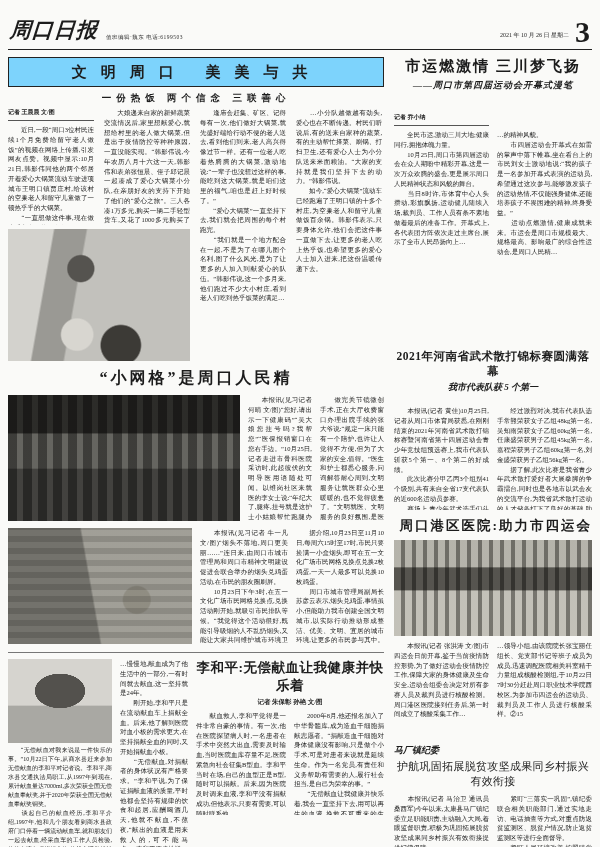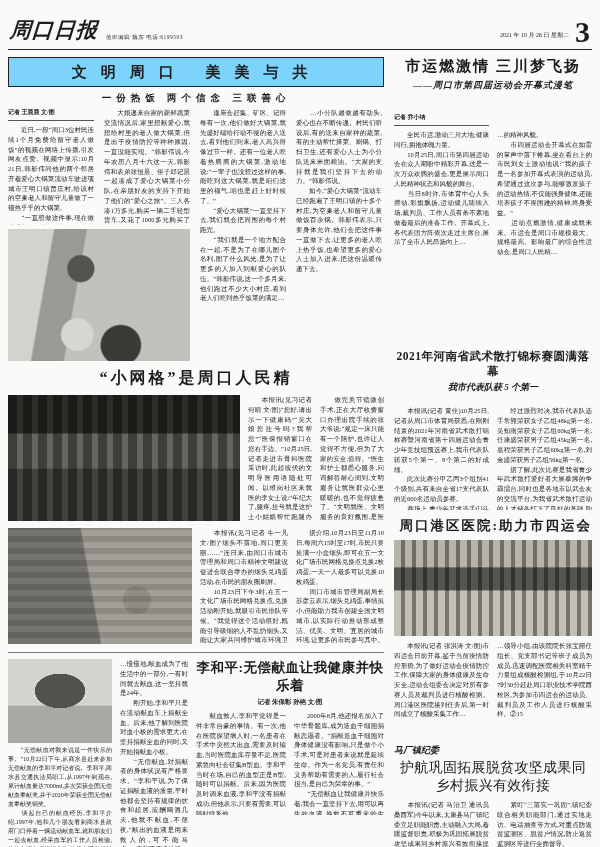--- a/index.html
+++ b/index.html
@@ -69,21 +69,21 @@
   
   .r-head { font-size:15px; letter-spacing:2px; margin-bottom:3px; }
   .r-sub { text-align:center; font-size:9px; font-style:italic; font-weight:700;
            letter-spacing:1px; margin-bottom:21px; }
   .r-byline { font-size:6px; font-weight:700; padding-bottom:3px; border-bottom:.8px solid #555;
               margin-bottom:4px; width:95px; }
   .r-head2 { font-size:11.5px; letter-spacing:.5px; margin-bottom:2px; }
   .r-sub2 { text-align:center; font-size:9px; font-weight:700; font-style:italic; margin-bottom:12px; }
   .r-head3 { font-size:13.5px; letter-spacing:2px; margin-bottom:5px;text-align:right; }
   .r-kicker { font-size:9px; font-weight:700; font-style:italic; margin-bottom:2px; }
-  .r-head4 { font-size:14px; letter-spacing:.3px; margin-bottom:5px; text-align:center; }
+  .r-head4 { font-size:11px; letter-spacing:.3px; margin-bottom:5px; text-align:center; }
 
   
   .li-sec { border-top:1px solid #777; margin-top:8px; padding-top:6px; }
   .li-head { font-size:13.5px; font-weight:700; text-align:center; letter-spacing:.5px; }
   .li-byline { font-size:6.5px; text-align:center; font-weight:700; margin:3px 0 4px 0; }
 </style>
 </head>
 <body>
 
 <div class="page">

